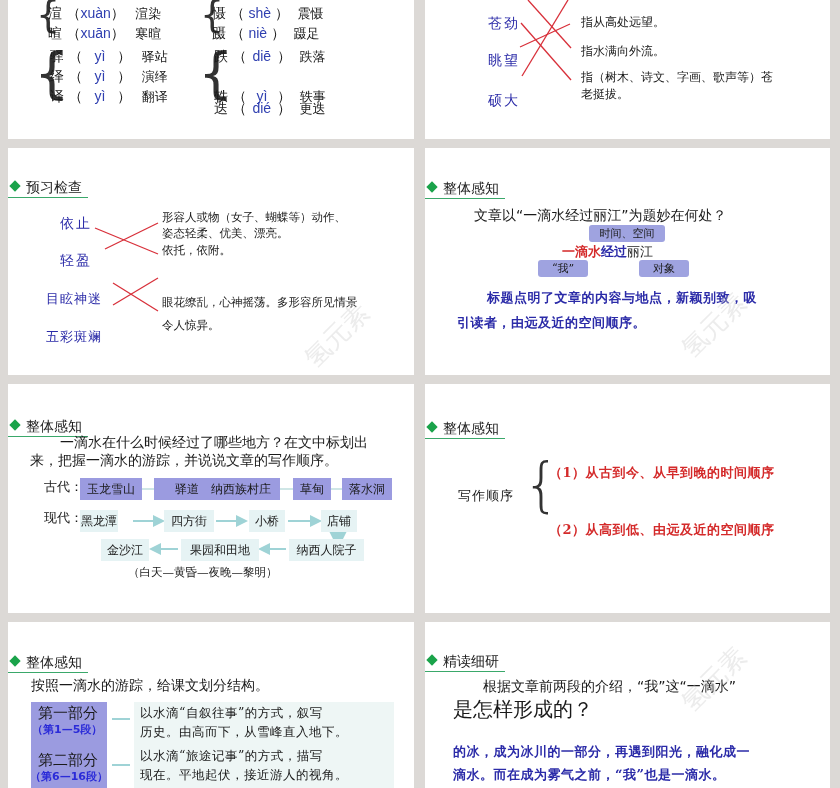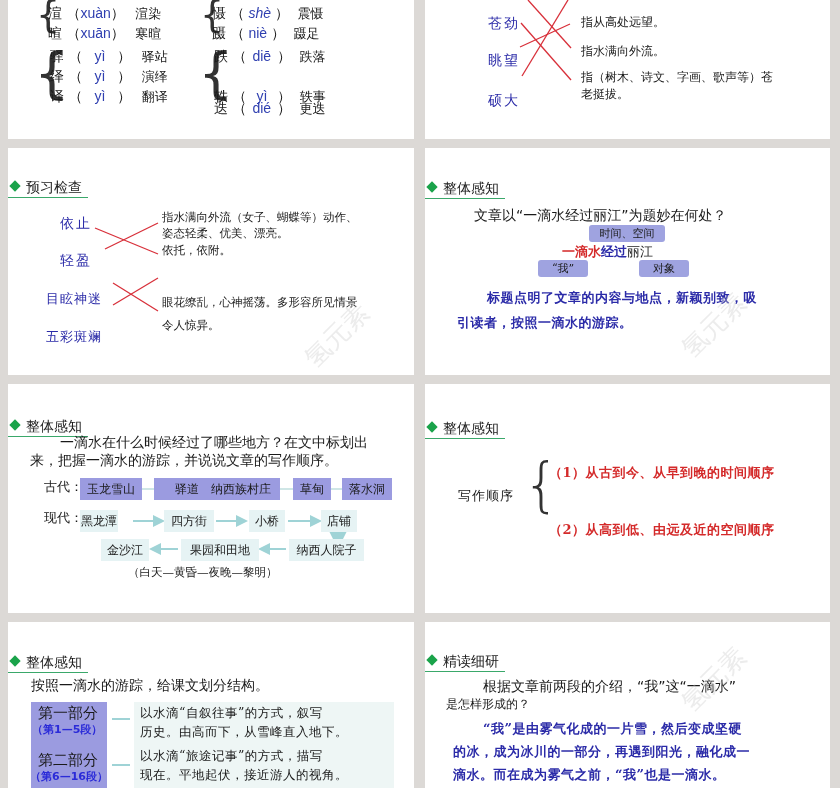--- a/index.html
+++ b/index.html
@@ -44,21 +44,21 @@
   </div>
   <div class="abs" style="left:40px; top:25px; font-size:14px;">
     <span>暄</span>
     <span>（</span><span class="pinyin">xuān</span><span>）</span>
     <span style="margin-left:6px; font-size:13px;">寒暄</span>
   </div>
 
   <div class="abs brace" style="left:192px; top:-6px; font-size:38px; line-height:40px;">{</div>
   <div class="abs" style="left:204px; top:5px; font-size:14px;">
     <span>慑</span>
-    <span>（</span><span class="pinyin" style="margin:0 4px;font-style:italic;">shè</span><span>）</span>
+    <span>（</span><span class="pinyin" style="margin:0 4px;">shè</span><span>）</span>
     <span style="margin-left:4px; font-size:13px;">震慑</span>
   </div>
   <div class="abs" style="left:204px; top:25px; font-size:14px;">
     <span>蹑</span>
     <span>（</span><span class="pinyin" style="margin:0 4px;">niè</span><span>）</span>
     <span style="margin-left:4px; font-size:13px;">蹑足</span>
   </div>
 
   <div class="abs brace" style="left:26px; top:44px; font-size:56px; line-height:58px;">{</div>
   <div class="abs" style="left:42px; top:48px; font-size:14px;">
@@ -120,21 +120,21 @@
   <svg class="lines" width="406" height="227">
     <line x1="87" y1="80" x2="150" y2="106" stroke="#d8303a" stroke-width="1.3"></line>
     <line x1="97" y1="101" x2="150" y2="75" stroke="#d8303a" stroke-width="1.3"></line>
     <line x1="105" y1="135" x2="150" y2="163" stroke="#d8303a" stroke-width="1.3"></line>
     <line x1="105" y1="157" x2="150" y2="130" stroke="#d8303a" stroke-width="1.3"></line>
   </svg>
   <div class="abs blue" style="left:52px; top:67px; font-size:14px; letter-spacing:2px;">依止</div>
   <div class="abs blue" style="left:52px; top:104px; font-size:14px; letter-spacing:2px;">轻盈</div>
   <div class="abs blue" style="left:38px; top:142px; font-size:13px; letter-spacing:1px;">目眩神迷</div>
   <div class="abs blue" style="left:38px; top:180px; font-size:13px; letter-spacing:1px;">五彩斑斓</div>
-  <div class="abs" style="left:154px; top:62px; font-size:11.5px;">指水满向外流（女子、蝴蝶等）动作、</div>
+  <div class="abs" style="left:154px; top:62px; font-size:11.5px;">形容人或物（女子、蝴蝶等）动作、</div>
   <div class="abs" style="left:154px; top:78px; font-size:11.5px;">姿态轻柔、优美、漂亮。</div>
   <div class="abs" style="left:154px; top:95px; font-size:11.5px;">依托，依附。</div>
   <div class="abs" style="left:154px; top:147px; font-size:11.5px;">眼花缭乱，心神摇荡。多形容所见情景</div>
   <div class="abs" style="left:154px; top:170px; font-size:11.5px;">令人惊异。</div>
   <div class="watermark" style="left:290px; top:170px;">氢元素</div>
 </div>
 
 <div class="slide" style="left:425px; top:148px; width:405px; height:227px;">
   <div class="sec-title" style="left:0; top:30px;">
     <span class="diamond"></span>
@@ -142,21 +142,21 @@
     <span class="uline"></span>
   </div>
   <div class="abs" style="left:49px; top:59px; font-size:14px; font-family:'DejaVu Sans', sans-serif;">文章以“一滴水经过丽江”为题妙在何处？</div>
   <div class="bubble" style="left:164px; top:77px; width:76px;">时间、空间</div>
   <div class="abs" style="left:137px; top:95px; font-size:13px; font-weight:bold;">
     <span class="red">一滴水</span><span class="blue">经过</span><span style="font-weight:normal;">丽江</span>
   </div>
   <div class="bubble" style="left:113px; top:112px; width:50px;">“我”</div>
   <div class="bubble" style="left:214px; top:112px; width:50px;">对象</div>
   <div class="abs blue" style="left:62px; top:141px; font-size:13px; letter-spacing:0.5px; font-weight:bold;">标题点明了文章的内容与地点，新颖别致，吸</div>
-  <div class="abs blue" style="left:32px; top:166px; font-size:13px; letter-spacing:0.5px; font-weight:bold;">引读者，按照一滴水的游踪。</div>
+  <div class="abs blue" style="left:32px; top:166px; font-size:13px; letter-spacing:0.5px; font-weight:bold;">引读者，由远及近的空间顺序。</div>
   <div class="watermark" style="left:250px; top:160px;">氢元素</div>
 </div>
 
 <div class="slide" style="left:8px; top:384px; width:406px; height:229px;">
   <div class="sec-title" style="left:0; top:32px;">
     <span class="diamond"></span>
     <span>整体感知</span>
     <span class="uline"></span>
   </div>
   <div class="abs" style="left:52px; top:50px; font-size:14px; font-family:'DejaVu Sans', sans-serif;">一滴水在什么时候经过了哪些地方？在文中标划出</div>
@@ -227,18 +227,17 @@
   <div class="abs" style="left:132px; top:126px; font-size:12.5px; letter-spacing:0.5px;">以水滴“旅途记事”的方式，描写</div>
 </div>
 
 <div class="slide" style="left:425px; top:622px; width:405px; height:166px;">
   <div class="sec-title" style="left:0; top:29px;">
     <span class="diamond"></span>
     <span>精读细研</span>
     <span class="uline"></span>
   </div>
   <div class="abs" style="left:58px; top:56px; font-size:14px; font-family:'DejaVu Sans', sans-serif;">根据文章前两段的介绍，“我”这“一滴水”</div>
-  <div class="abs" style="left:21px; top:74px; font-size:12px; font-family:Liberation Mono, monospace;">是怎样形成的？</div>
-  <div class="abs blue" style="left:58px; top:98px; font-size:13px; font-weight:bold; letter-spacing:0.5px;">“我”是由雾气化成的一片雪，然后变成坚硬</div>
+  <div class="abs" style="left:28px; top:74px; font-size:20px; font-family:Liberation Mono, monospace;">是怎样形成的？</div>
   <div class="abs blue" style="left:28px; top:121px; font-size:13px; font-weight:bold; letter-spacing:0.5px;">的冰，成为冰川的一部分，再遇到阳光，融化成一</div>
   <div class="abs blue" style="left:28px; top:144px; font-size:13px; font-weight:bold; letter-spacing:0.5px;">滴水。而在成为雾气之前，“我”也是一滴水。</div>
   <div class="watermark" style="left:250px; top:40px;">氢元素</div>
 </div>
 
 </body></html>

